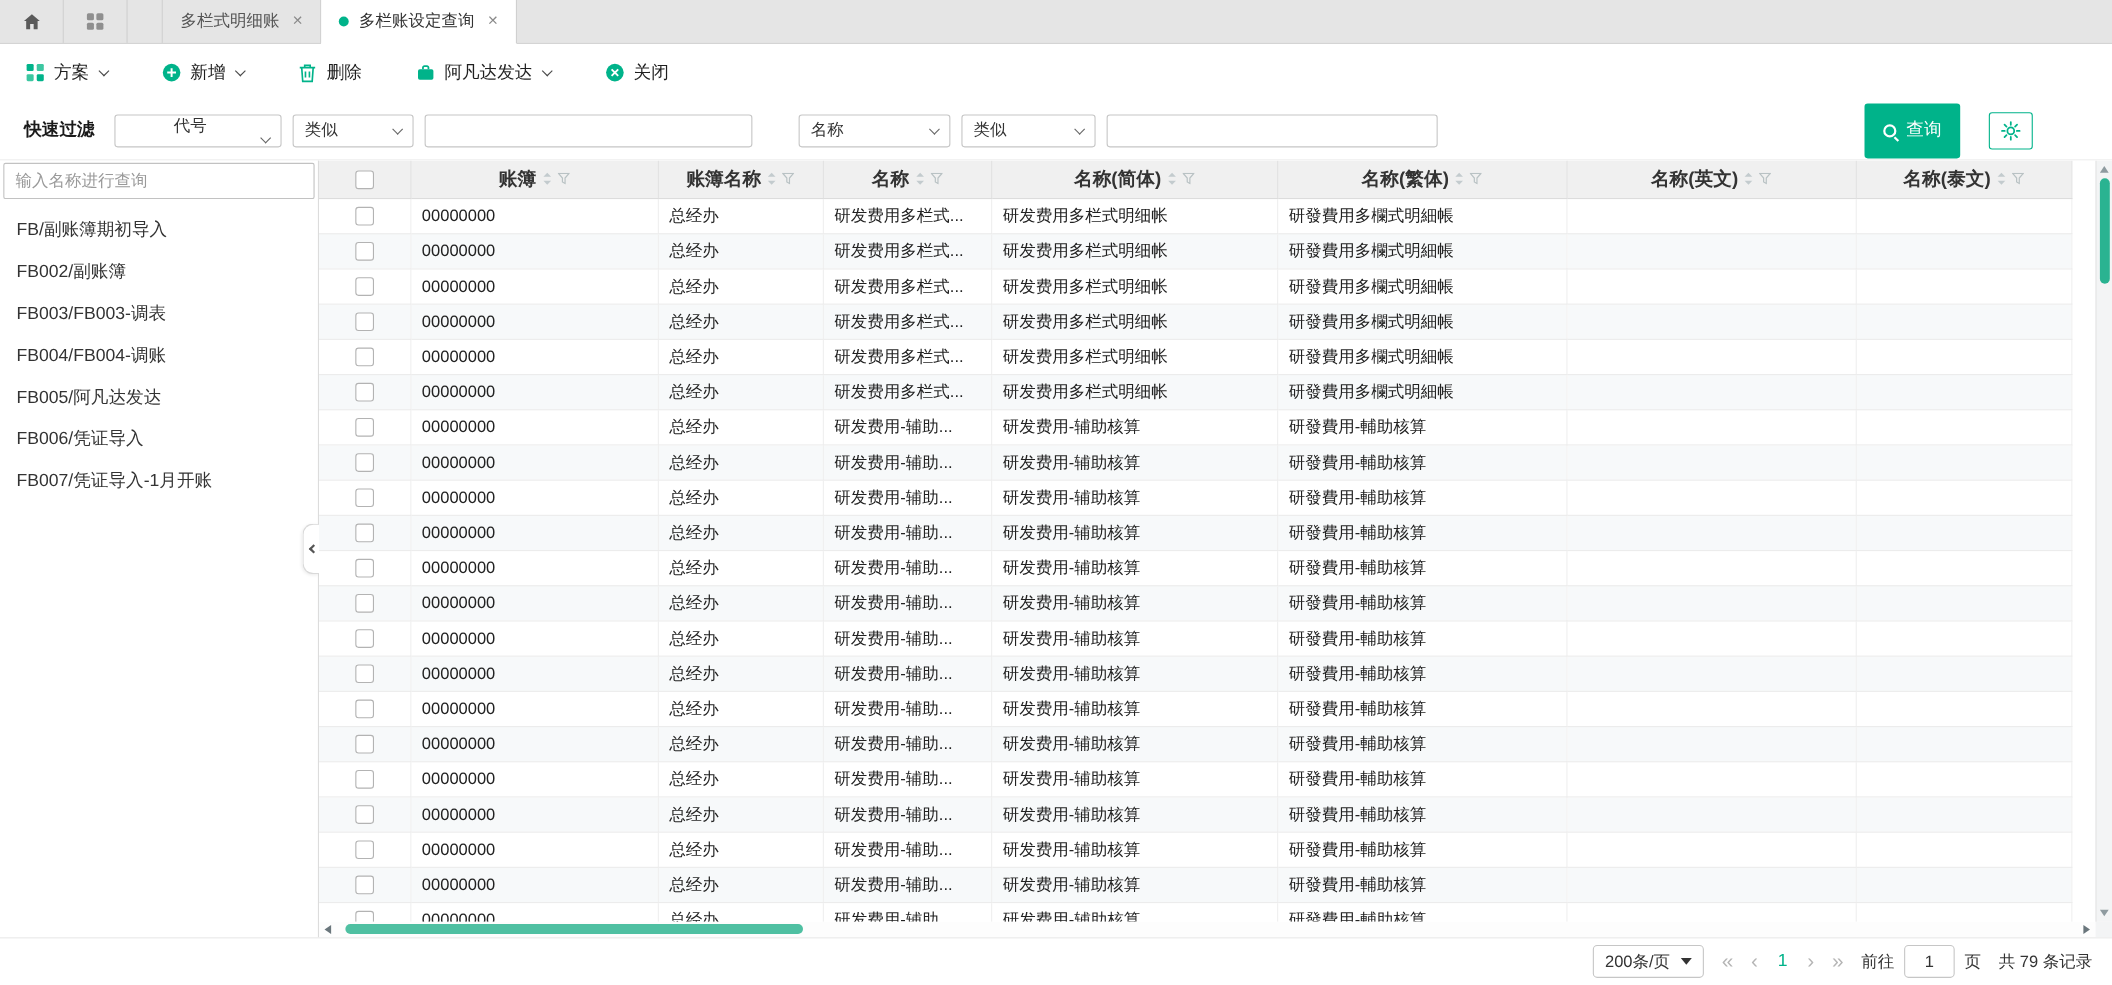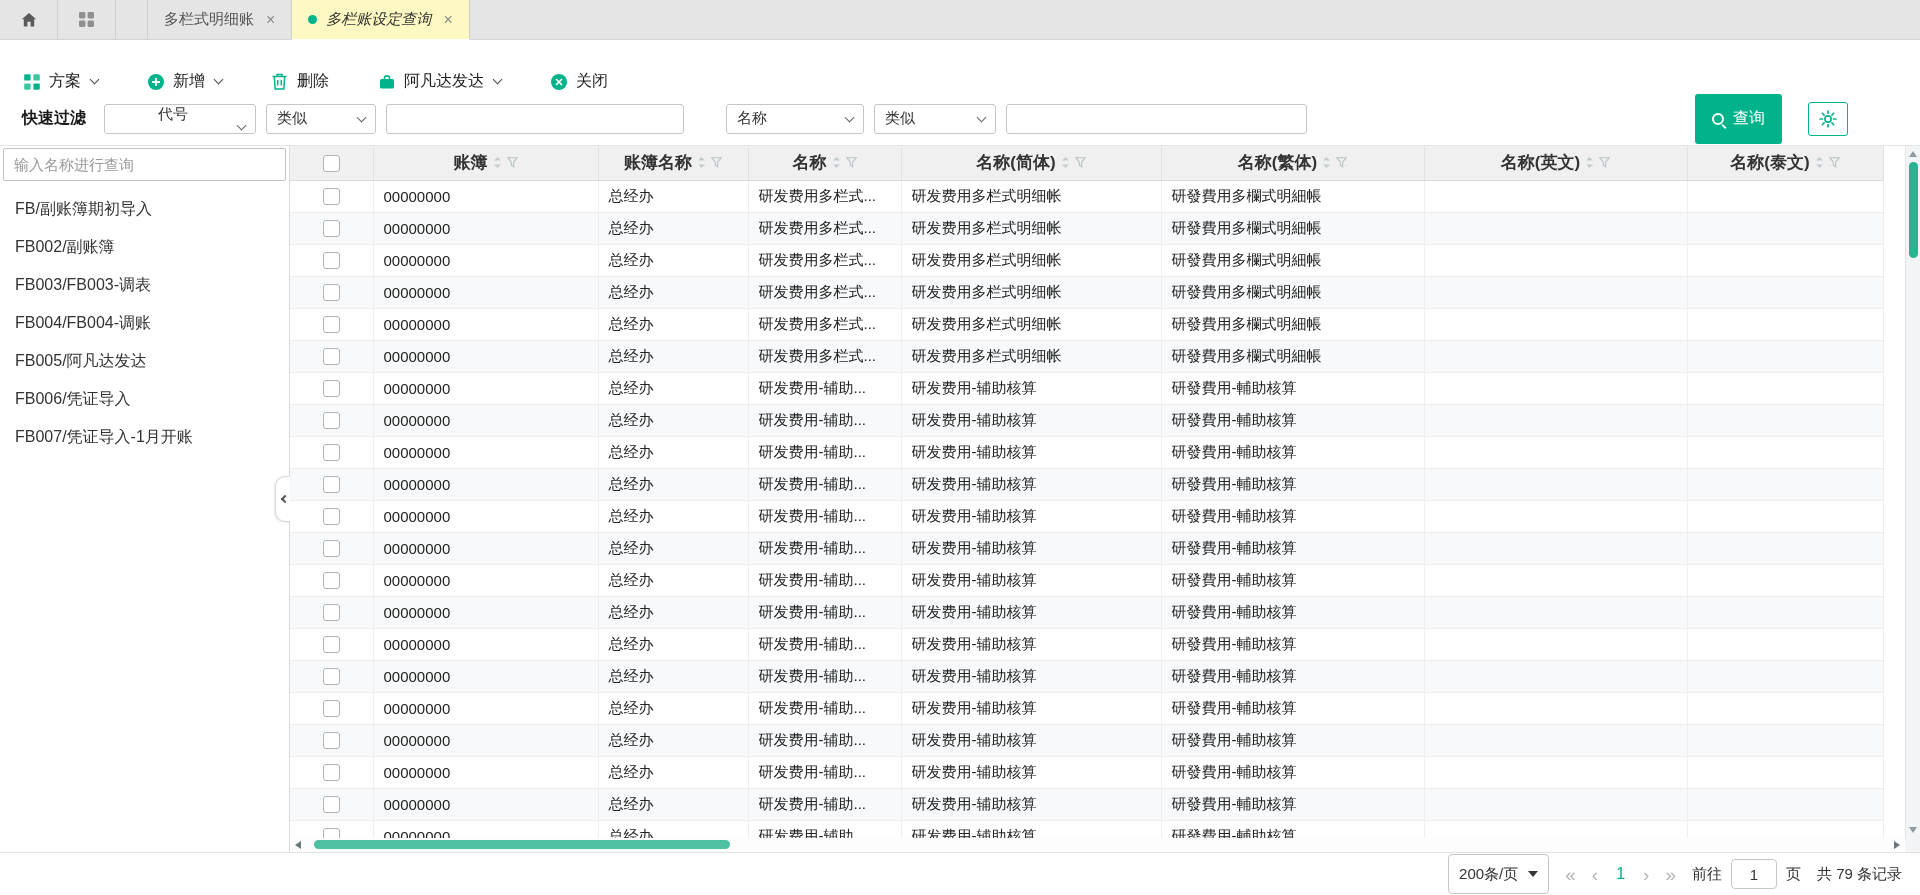--- a/index.html
+++ b/index.html
@@ -4,26 +4,26 @@
 <style>
   * { box-sizing: border-box; margin: 0; padding: 0; }
   html,body { width:1920px; height:895px; overflow:hidden; }
   body { font-family:"Liberation Sans","DejaVu Sans",sans-serif; background:#fff; color:#222; }
 
   
   .tabbar { height:40px; background:#e5e5e5; display:flex; align-items:stretch; border-bottom:1px solid #d4d4d4; }
   .icon-btn { width:58px; display:flex; align-items:center; justify-content:center; border-right:1px solid #d0d0d0; cursor:pointer; }
   .tab-spacer { width:32px; border-right:1px solid #d0d0d0; }
   .tab { display:flex; align-items:center; gap:9px; padding:0 16px; border-right:1px solid #d0d0d0; font-size:15px; color:#555; cursor:pointer; }
-  .tab.active { background:#fef9c3; color:#333; border-bottom:1px solid #fff; margin-bottom:-1px;font-style:italic; }
+  .tab.active { background:#ffffff; color:#333; border-bottom:1px solid #fff; margin-bottom:-1px; }
   .tab-dot { width:9px; height:9px; border-radius:50%; background:#00b38a; flex:none; }
   .tab-close { color:#8a8a8a; font-size:16px; line-height:1; margin-left:3px; }
 
   
-  .toolbar { height:52px; background:#fff; display:flex; align-items:flex-end; padding-left:22px; gap:48px; }
+  .toolbar { height:52px; background:#fff; display:flex; align-items:center; padding-left:22px; gap:48px; }
   .tool-btn { display:flex; align-items:center; gap:8px; font-size:16px; color:#1f1f1f; cursor:pointer; }
   .ticon { display:flex; width:19px; height:19px; align-items:center; justify-content:center; }
   .chev { width:7px; height:7px; border-right:1.6px solid #4a4a4a; border-bottom:1.6px solid #4a4a4a; transform:rotate(45deg); margin-top:-4px; margin-left:2px; flex:none; }
 
   
   .filterbar { height:54px; display:flex; align-items:center; padding:0 72px 0 22px; gap:10px; border-bottom:1px solid #e6e6e6; background:#fff; }
   .fb-label { font-weight:bold; font-size:16px; margin-right:8px; color:#1a1a1a; }
   .select { height:30px; border:1px solid #c6c6c6; border-radius:3px; background:#fff; display:flex; align-items:center; padding:0 10px; font-size:15px; color:#333; cursor:pointer; }
   .select .chev { margin-left:auto; border-color:#666; margin-top:-2px; }
   .select .val { margin-right:14px; white-space:nowrap; }
@@ -66,21 +66,21 @@
   .vthumb { position:absolute; top:16px; left:3px; width:9px; height:96px; background:#2ab391; border-radius:5px; cursor:pointer; }
   .hscroll { position:absolute; left:0; right:15px; bottom:0; height:14px; background:#fdfdfd; }
   .harrow { position:absolute; top:3px; width:0; height:0; border-top:4.5px solid transparent; border-bottom:4.5px solid transparent; cursor:pointer; }
   .harrow.left { left:5px; border-right:6px solid #6a767c; }
   .harrow.right { right:5px; border-left:6px solid #6a767c; }
   .hthumb { position:absolute; left:24px; top:2px; width:416px; height:9px; background:#4fc0a2; border-radius:5px; cursor:pointer; }
   .corner { position:absolute; right:0; bottom:0; width:15px; height:14px; background:#f3f4f5; }
 
   
   .pagination { height:43px; border-top:1px solid #e2e2e2; display:flex; align-items:center; justify-content:flex-end; gap:16px; padding-right:18px; font-size:15px; color:#333; background:#fff; }
-  .page-size { height:40px; border:1px solid #c6c6c6; border-radius:4px; display:flex; align-items:center; gap:10px; padding:0 10px; cursor:pointer; }
+  .page-size { height:30px; border:1px solid #c6c6c6; border-radius:4px; display:flex; align-items:center; gap:10px; padding:0 10px; cursor:pointer; }
   .caret-down { width:0; height:0; border-left:5px solid transparent; border-right:5px solid transparent; border-top:6px solid #333; }
   .pg-arrow { color:#b5b5b5; font-size:19px; cursor:pointer; line-height:1; }
   .pg-current { color:#00b38a; font-size:16px; margin:0 2px; }
   .goto { display:flex; align-items:center; gap:9px; }
   .goto-input { width:46px; height:30px; border:1px solid #c6c6c6; border-radius:4px; text-align:center; font-size:15px; outline:none; color:#333; }
 </style>
 </head>
 <body>
 
 <div class="tabbar">

